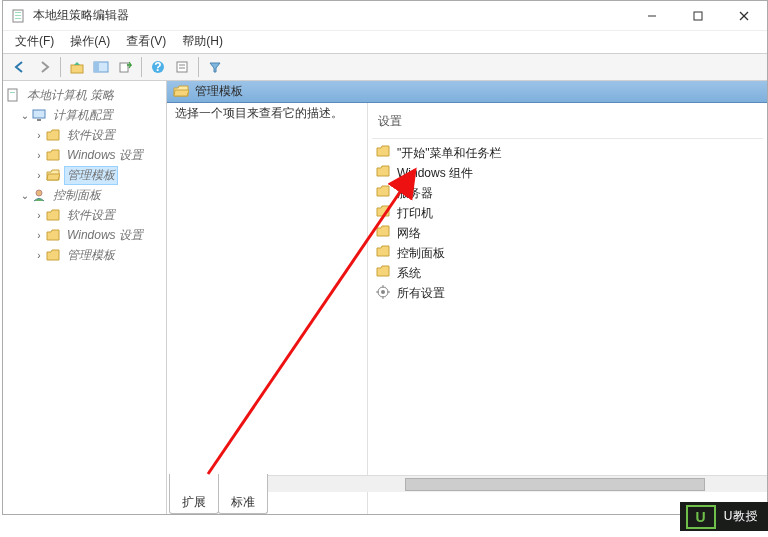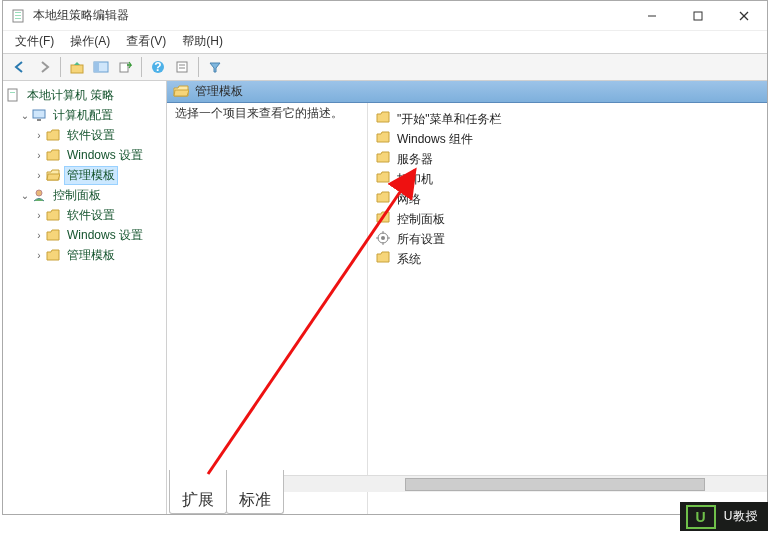--- a/index.html
+++ b/index.html
@@ -20,42 +20,42 @@
 .toolbar .tbtn { width: 22px; height: 22px; display: flex; align-items: center; justify-content: center; }
 .toolbar .sep { width: 1px; height: 20px; background: #c0c0c0; margin: 0 3px; }
 
 .body { display: flex; height: calc(100% - 80px); }
 
 .tree-pane { width: 164px; border-right: 1px solid #d0d0d0; padding: 4px 2px; overflow: hidden; }
 .tree-row { display: flex; align-items: center; height: 20px; white-space: nowrap; }
 .tree-row .expander { width: 12px; text-align: center; color: #666; font-size: 10px; }
 .tree-row .t-icon { width: 16px; height: 16px; display: flex; align-items: center; justify-content: center; margin-right: 3px; }
 .tree-row.selected .t-label { background: #cce8ff; border: 1px solid #99d1ff; padding: 0 2px; }
-.tree-row .t-label { padding: 0 3px; color: #14532d; }
+.tree-row .t-label { padding: 0 3px; color: #737373; font-style: italic; }
 .tree-indent-1 { padding-left: 14px; }
 .tree-indent-2 { padding-left: 28px; }
 
 .content-pane { flex: 1; display: flex; flex-direction: column; position: relative; }
 .content-header { height: 22px; background: linear-gradient(#9cc3e8, #7eb0dc); display: flex; align-items: center; padding: 0 6px; color: #fff; gap: 6px; border-bottom: 1px solid #5a8abb; }
 .content-header .h-icon { width: 16px; height: 16px; }
 .content-header .h-title { font-size: 12px; color: #2c2c2c; }
 
 .content-body { flex: 1; display: flex; position: relative; }
 .desc-col { width: 200px; padding: 2px 8px; color: #333; }
 .list-col { flex: 1; padding: 6px 4px; border-left: 1px solid #e0e0e0; }
 .list-header { color: #555; padding: 4px 6px 8px; border-bottom: 1px solid #e8e8e8; margin-bottom: 4px; }
 .list-item { display: flex; align-items: center; height: 20px; padding: 0 4px; gap: 5px; }
 .list-item .li-icon { width: 16px; height: 16px; flex-shrink: 0; }
 .list-item .li-label { color: #222; }
 
 .hscroll { position: absolute; bottom: 22px; left: 166px; right: 0; height: 17px; background: #f0f0f0; border-top: 1px solid #dcdcdc; display: flex; align-items: center; }
 .hscroll .thumb { margin-left: 220px; width: 300px; height: 13px; background: #cdcdcd; border: 1px solid #b0b0b0; }
 
 .tabs { position: absolute; bottom: 0; left: 166px; height: 22px; display: flex; align-items: flex-end; gap: 0; }
-.tab { border: 1px solid #bcbcbc; border-top: none; padding: 20px 12px 2px; background: #fff; color: #333; font-size: 16px; border-radius: 0 0 3px 3px; margin-right: -1px; }
+.tab { border: 1px solid #bcbcbc; border-top: none; padding: 20px 12px 2px; background: #fff; color: #333; font-size: 12px; border-radius: 0 0 3px 3px; margin-right: -1px; }
 .tab.active { background: #fff; }
 
 .red-arrow { position: absolute; pointer-events: none; }
 
 .watermark { position: absolute; right: 0; bottom: 6px; background: #1a1c1a; color: #fff; padding: 6px 10px 6px 44px; font-family: Arial, sans-serif; font-size: 16px; letter-spacing: 0.5px; display: flex; align-items: center; }
 .watermark .wm-icon { position: absolute; left: 6px; width: 30px; height: 24px; border: 2px solid #6fc04a; display: flex; align-items: center; justify-content: center; color: #6fc04a; font-weight: bold; font-size: 14px; }
 </style>
 </head>
 <body>
 
@@ -245,20 +245,21 @@
               <path d="M1 4 L5 4 L6 2 L15 2 L15 12 L1 12 Z" fill="#fce9a8" stroke="#c9a23a"></path>
               <path d="M2 6 L16 6 L14 12 L1 12 Z" fill="#f6d57a" stroke="#c9a23a"></path>
             </svg></span>
         <span class="h-title">管理模板</span>
       </div>
       <div class="content-body">
         <div class="desc-col">
           <span>选择一个项目来查看它的描述。</span>
         </div>
         <div class="list-col">
+          <div class="list-header">设置</div>
           <div id="items">
               <div class="list-item">
                 <span class="li-icon"><svg width="14" height="12">
                     <path d="M1 3 L5 3 L6 1 L13 1 L13 11 L1 11 Z" fill="#f6d57a" stroke="#c9a23a"></path>
                   </svg></span>
                 <span class="li-label">"开始"菜单和任务栏</span>
               </div>
               <div class="list-item">
                 <span class="li-icon"><svg width="14" height="12">
                     <path d="M1 3 L5 3 L6 1 L13 1 L13 11 L1 11 Z" fill="#f6d57a" stroke="#c9a23a"></path>
@@ -281,37 +282,37 @@
                 <span class="li-icon"><svg width="14" height="12">
                     <path d="M1 3 L5 3 L6 1 L13 1 L13 11 L1 11 Z" fill="#f6d57a" stroke="#c9a23a"></path>
                   </svg></span>
                 <span class="li-label">网络</span>
               </div>
               <div class="list-item">
                 <span class="li-icon"><svg width="14" height="12">
                     <path d="M1 3 L5 3 L6 1 L13 1 L13 11 L1 11 Z" fill="#f6d57a" stroke="#c9a23a"></path>
                   </svg></span>
                 <span class="li-label">控制面板</span>
+              </div>
+              <div class="list-item">
+                <span class="li-icon"><svg width="14" height="12">
+                    <path d="M1 3 L5 3 L6 1 L13 1 L13 11 L1 11 Z" fill="#f6d57a" stroke="#c9a23a"></path>
+                  </svg></span>
+                <span class="li-label">系统</span>
               </div>
               <div class="list-item">
                 <span class="li-icon"><svg width="14" height="14">
                     <circle cx="7" cy="7" r="5" fill="none" stroke="#888"></circle>
                     <circle cx="7" cy="7" r="2" fill="#888"></circle>
                     <line x1="7" y1="0" x2="7" y2="3" stroke="#888"></line>
                     <line x1="7" y1="11" x2="7" y2="14" stroke="#888"></line>
                     <line x1="0" y1="7" x2="3" y2="7" stroke="#888"></line>
                     <line x1="11" y1="7" x2="14" y2="7" stroke="#888"></line>
                   </svg></span>
                 <span class="li-label">所有设置</span>
-              </div>
-              <div class="list-item">
-                <span class="li-icon"><svg width="14" height="12">
-                    <path d="M1 3 L5 3 L6 1 L13 1 L13 11 L1 11 Z" fill="#f6d57a" stroke="#c9a23a"></path>
-                  </svg></span>
-                <span class="li-label">系统</span>
               </div>
             </div>
         </div>
       </div>
     </div>
 
   </div>
 
   <div class="hscroll">
     <span style="width:16px;text-align:center;color:#777">‹</span>

